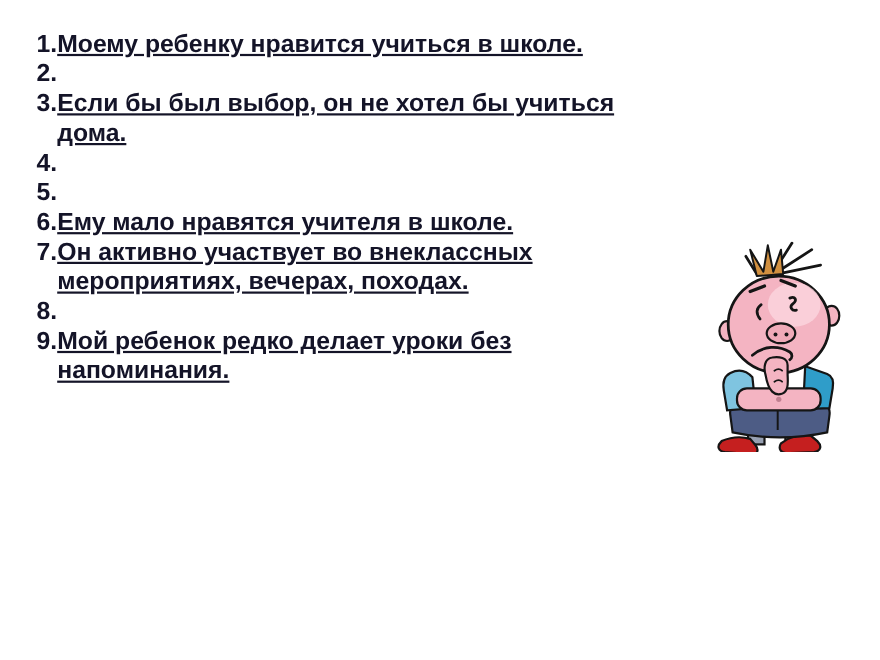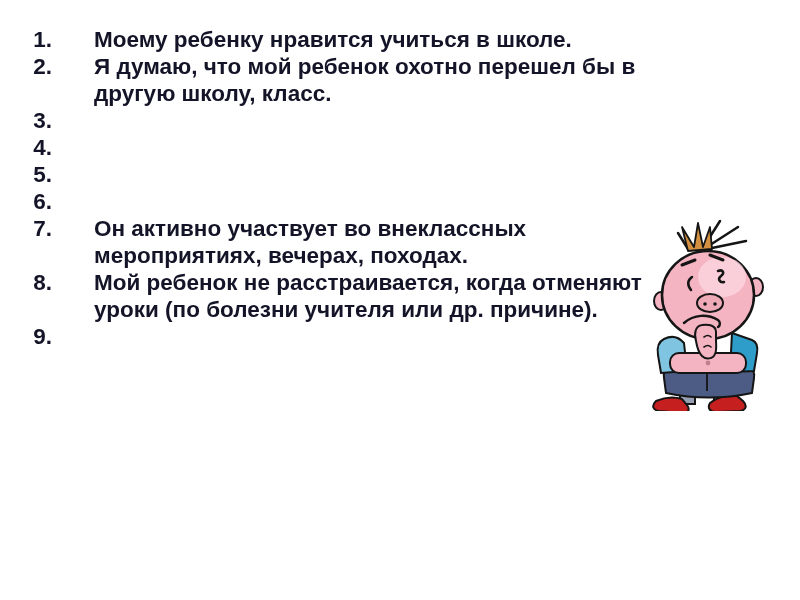--- a/index.html
+++ b/index.html
@@ -18,69 +18,70 @@
     font-size:22.5px;
     line-height:27px;
   }
   .row{display:flex;align-items:flex-start;}
   .num{
     flex:0 0 52px;
     text-align:right;
     white-space:pre;
   }
   .txt{
-    margin-left:42px;
     white-space:pre;
+    text-decoration:underline;
   }
   .boy{
     position:absolute;
     left:648px;top:219px;
     width:120px;height:192px;
     z-index:2;
   }
 </style>
 </head>
 <body>
 
 <div class="slide">
 
   <div class="list" id="list" style="color: rgb(20, 20, 40);">
       <div class="row">
         <span class="num">1.</span>
         <span class="txt">Моему ребенку нравится учиться в школе.</span>
       </div>
       <div class="row">
         <span class="num">2.</span>
-        <span class="txt">Я думаю, что мой ребенок охотно перешел бы в
-другую школу, класс.</span>
       </div>
       <div class="row">
         <span class="num">3.</span>
+        <span class="txt">Если бы был выбор, он не хотел бы учиться
+дома.</span>
       </div>
       <div class="row">
         <span class="num">4.</span>
       </div>
       <div class="row">
         <span class="num">5.</span>
       </div>
       <div class="row">
         <span class="num">6.</span>
+        <span class="txt">Ему мало нравятся учителя в школе.</span>
       </div>
       <div class="row">
         <span class="num">7.</span>
         <span class="txt">Он активно участвует во внеклассных
 мероприятиях, вечерах, походах.</span>
       </div>
       <div class="row">
         <span class="num">8.</span>
-        <span class="txt">Мой ребенок не расстраивается, когда отменяют
-уроки (по болезни учителя или др. причине).</span>
       </div>
       <div class="row">
         <span class="num">9.</span>
+        <span class="txt">Мой ребенок редко делает уроки без
+напоминания.</span>
       </div>
     </div>
 
   <svg class="boy" id="boy" viewBox="0 0 120 192" xmlns="http://www.w3.org/2000/svg" style="--skin: #f4b4c2; --skin-light: #fbd6de; --hair: #d29040; --shirt-light: #7fc4e0; --shirt-dark: #2f9dc9; --shorts: #4d5c85; --legs: #97a0b2; --shoes: #c51f1f; --outline: #151515;">
     <rect x="0" y="0" width="120" height="192" fill="#ffffff"></rect>
 
     <g>
       <path d="M62,26 L90,8" stroke="var(--outline)" stroke-width="2.5" stroke-linecap="round"></path>
       <path d="M64,29 L98,22" stroke="var(--outline)" stroke-width="2.5" stroke-linecap="round"></path>
       <path d="M58,24 L72,2" stroke="var(--outline)" stroke-width="2.5" stroke-linecap="round"></path>

